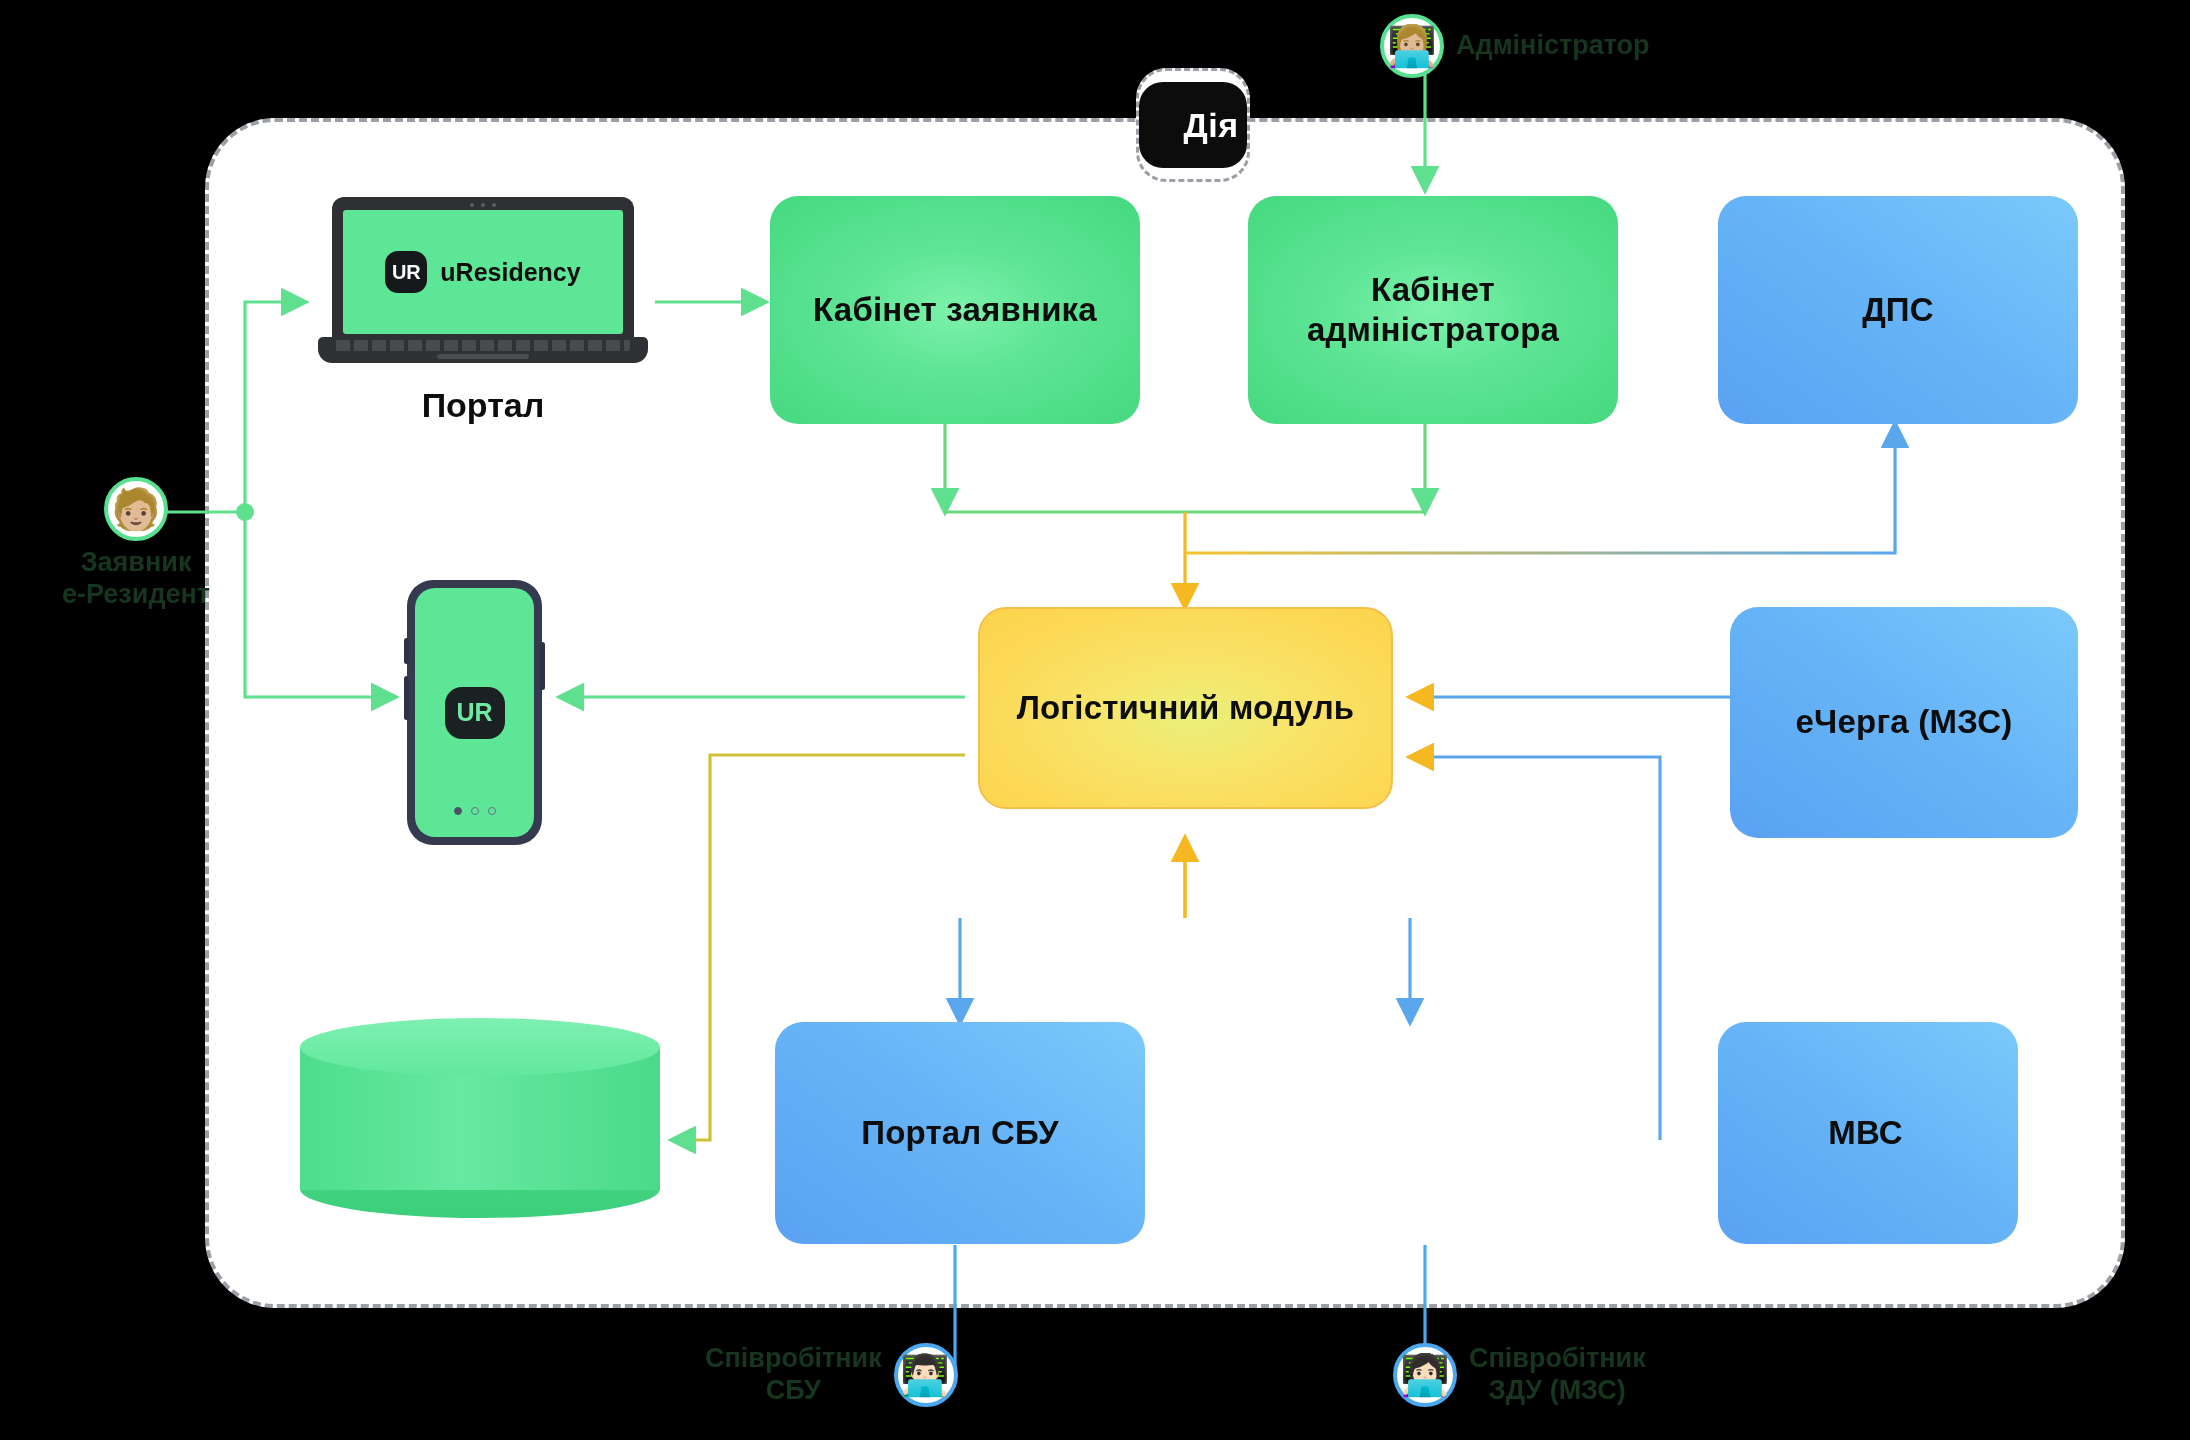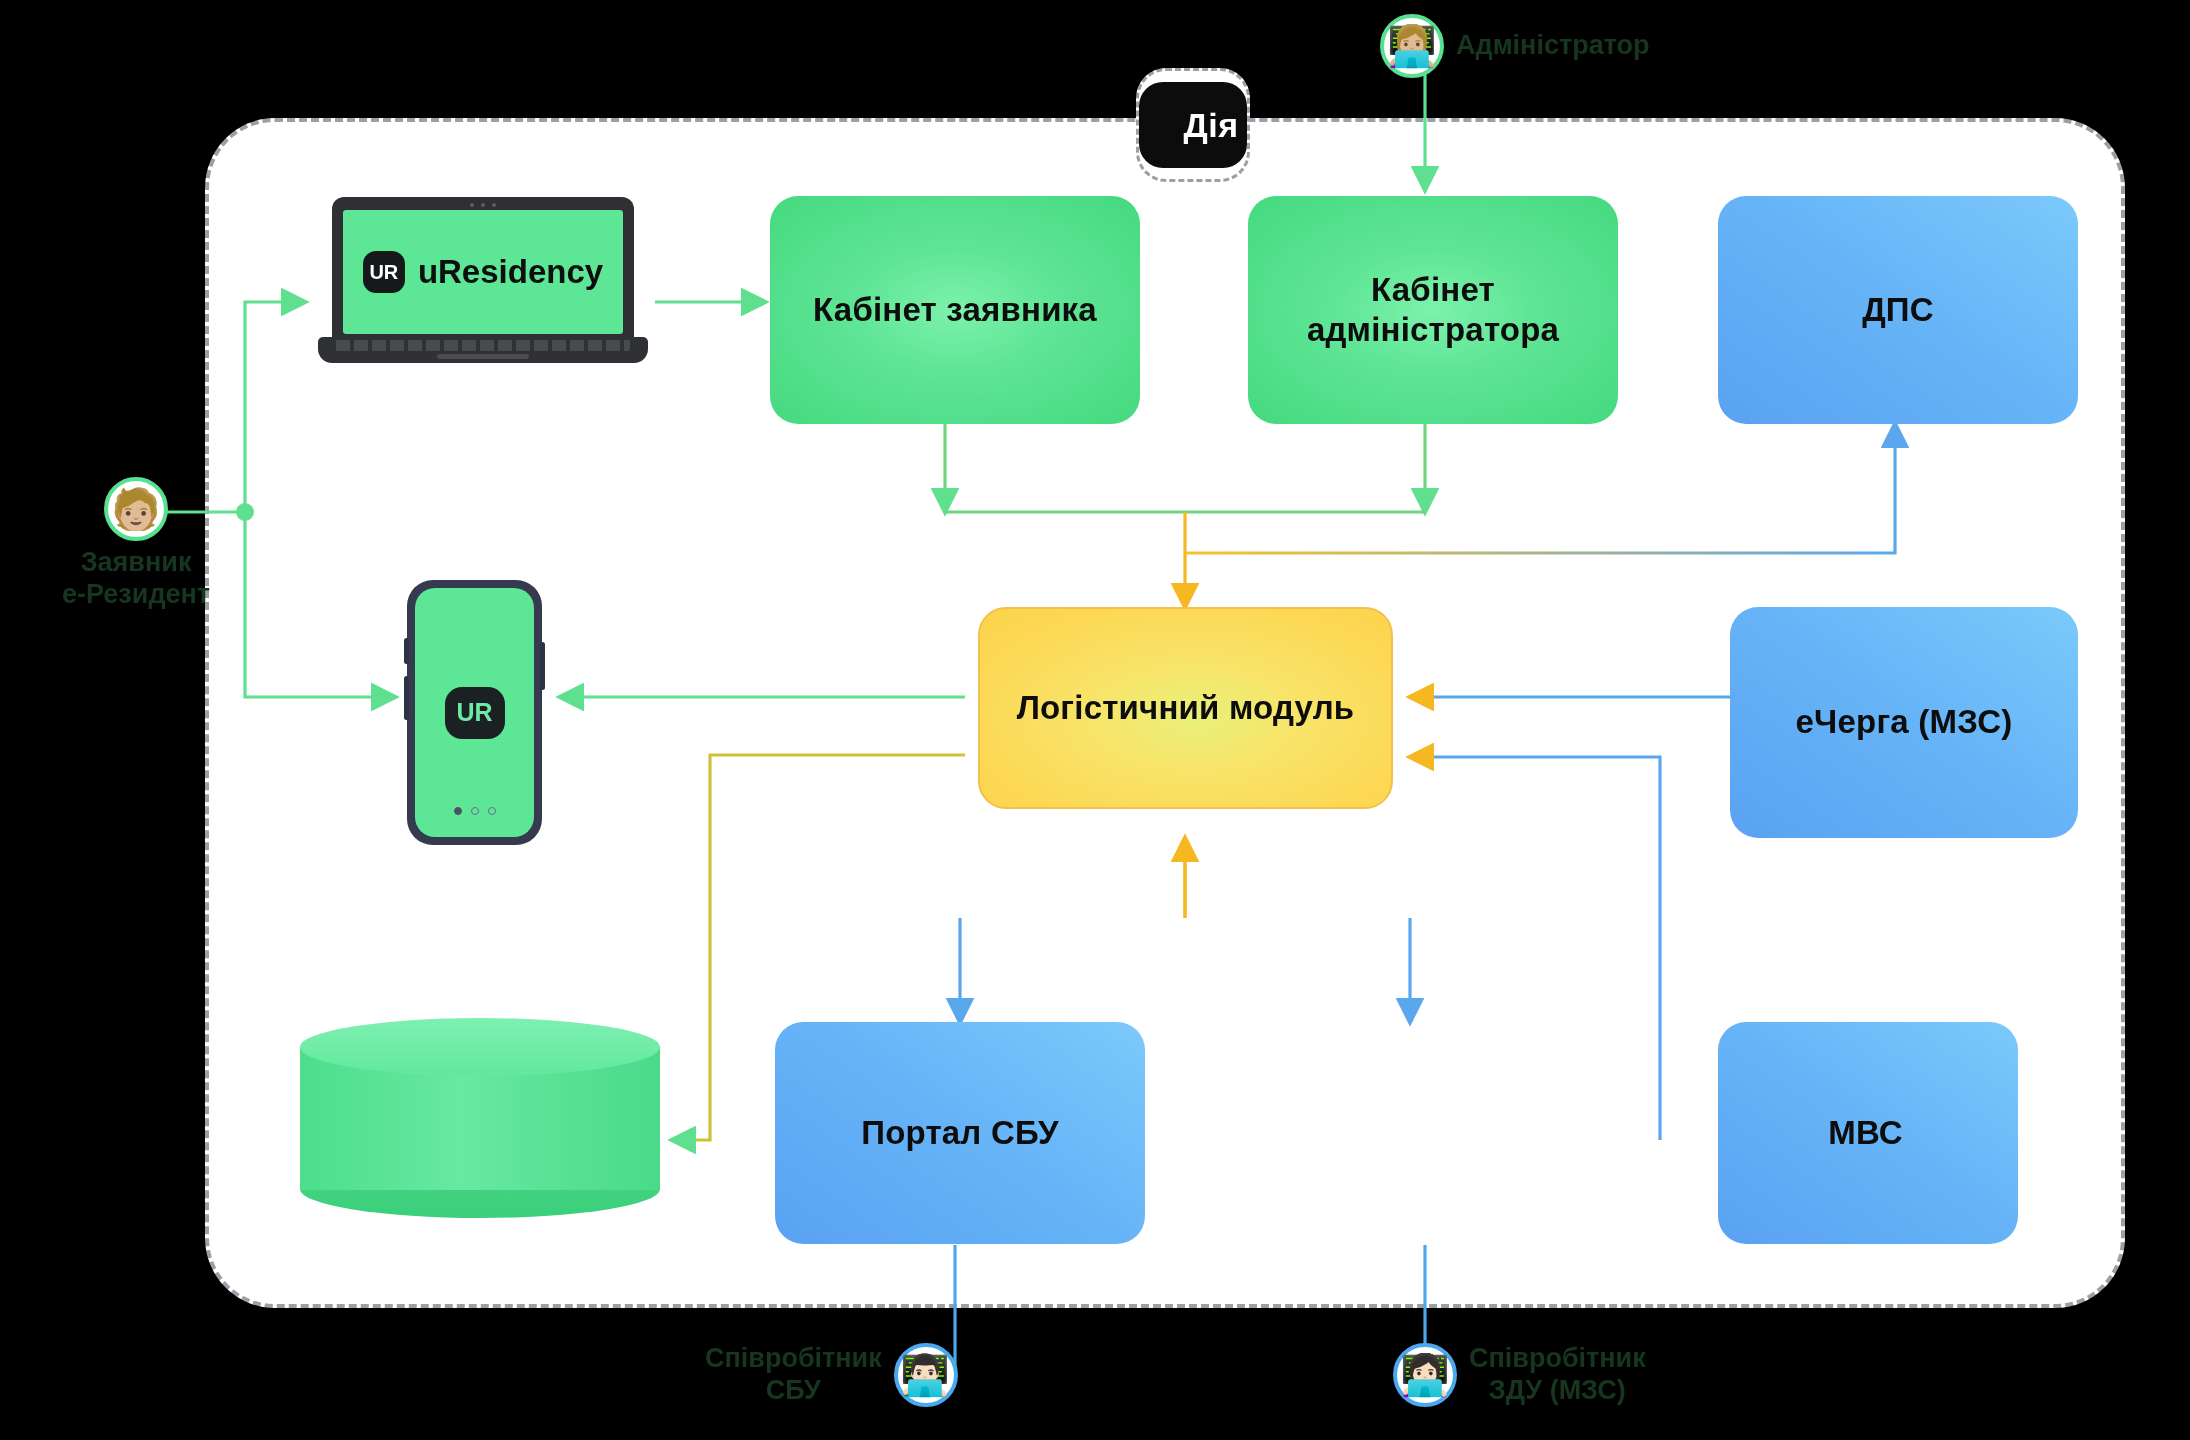--- a/index.html
+++ b/index.html
@@ -34,21 +34,21 @@
        font-size:34px;font-weight:700;letter-spacing:.5px;padding-left:36px;}
 
   
   .laptop{position:absolute;left:318px;top:197px;width:330px;height:165px;}
   .lap-lid{position:absolute;left:14px;top:0;width:302px;height:146px;background:#2f3033;
            border-radius:12px 12px 4px 4px;box-sizing:border-box;padding:13px 11px 9px;}
   .lap-screen{width:100%;height:100%;background:#5ce695;border-radius:3px;
               display:flex;align-items:center;justify-content:center;gap:13px;}
   .ur-chip{width:42px;height:42px;border-radius:13px;background:#15191b;color:#fff;
            display:flex;align-items:center;justify-content:center;font-size:20px;font-weight:700;}
-  .lap-title{font-size:33px;font-weight:600;color:#0e0e0e;}
+  .lap-title{font-size:25px;font-weight:600;color:#0e0e0e;}
   .lap-cam{position:absolute;left:50%;top:6px;transform:translateX(-50%);
            width:44px;height:4px;display:flex;gap:7px;align-items:center;justify-content:center;}
   .lap-cam i{width:4px;height:4px;border-radius:50%;background:#5c5f63;display:block;}
   .lap-base{position:absolute;left:0;top:140px;width:330px;height:26px;background:#303134;
             border-radius:5px 5px 14px 14px;}
   .lap-base:after{content:"";position:absolute;left:50%;top:17px;transform:translateX(-50%);
             width:92px;height:5px;border-radius:3px;background:#4a4c50;}
   .lap-keys{position:absolute;left:18px;top:143px;width:294px;height:11px;
             background:repeating-linear-gradient(90deg,#4a4c50 0 14px,#303134 14px 18px);
             border-radius:2px;opacity:.95;}
@@ -172,20 +172,21 @@
           <i></i>
         </div>
       <div class="lap-screen">
         <div class="ur-chip">UR</div>
         <div class="lap-title">uResidency</div>
       </div>
     </div>
     <div class="lap-base"></div>
     <div class="lap-keys"></div>
   </div>
+  <div class="cap" style="left:318px;top:385px;width:330px;">Портал</div>
 
   <div class="phone">
     <div class="btn-l"></div>
     <div class="btn-l2"></div>
     <div class="btn-r"></div>
     <div class="phone-screen">
       <div class="phone-ur">UR</div>
       <div class="dots">
           <i class="on"></i>
           <i></i>

